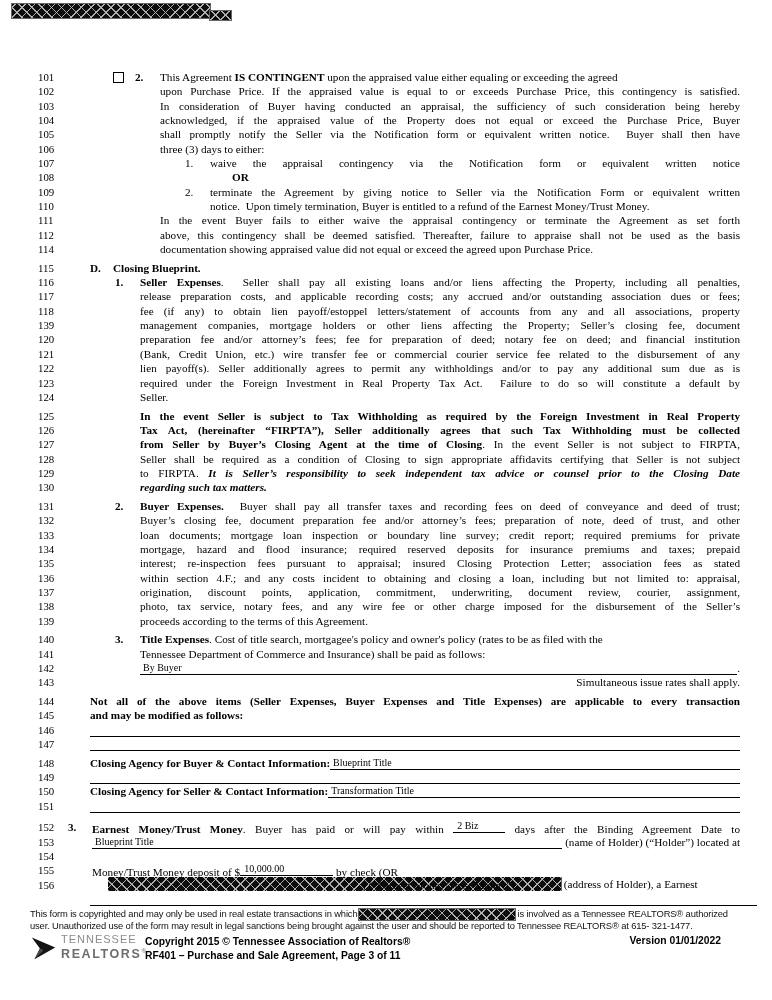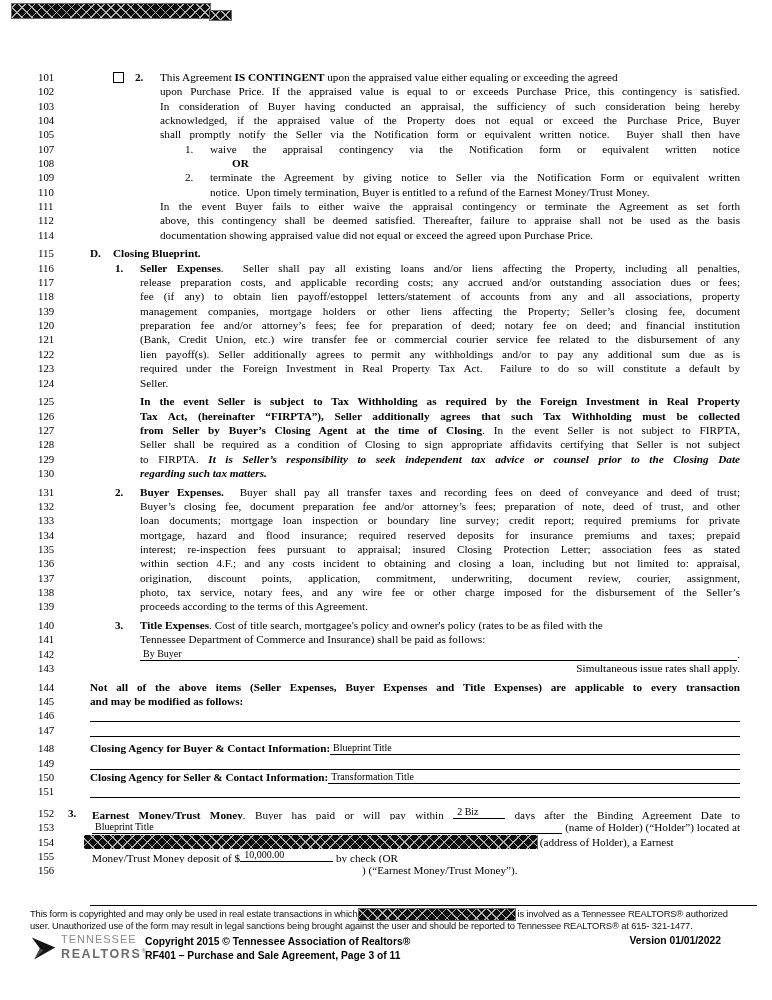--- a/index.html
+++ b/index.html
@@ -68,20 +68,24 @@
       </div>
       <div class="row">
         <span class="ln">104</span>
         <span class="lt justify" style="left: 160px; width: 580px;"><span class="seg">acknowledged, if the appraised value of the Property does not equal or exceed the Purchase Price, Buyer</span></span>
       </div>
       <div class="row">
         <span class="ln">105</span>
         <span class="lt justify" style="left: 160px; width: 580px;"><span class="seg">shall promptly notify the Seller via the Notification form or equivalent written notice.&nbsp; Buyer shall then have</span></span>
       </div>
       <div class="row">
+        <span class="ln">106</span>
+        <span class="lt" style="left: 160px; width: 580px;"><span class="seg">three (3) days to either:</span></span>
+      </div>
+      <div class="row">
         <span class="ln">107</span>
         <span class="mk" style="left: 185px;">1.</span>
         <span class="lt justify" style="left: 210px; width: 530px;"><span class="seg">waive the appraisal contingency via the Notification form or equivalent written notice</span></span>
       </div>
       <div class="row">
         <span class="ln">108</span>
         <span class="lt" style="left: 210px; width: 530px; margin-left: 22px;"><span class="seg b">OR</span></span>
       </div>
       <div class="row">
         <span class="ln">109</span>
@@ -280,21 +284,21 @@
       </div>
       <div class="row">
         <span class="ln">153</span>
         <span class="lt flex" style="left: 92px; width: 648px;">
           <span class="fill seg">Blueprint Title</span>
           <span class="seg"> (name of Holder) (“Holder”) located at</span>
         </span>
       </div>
       <div class="row">
         <span class="ln">154</span>
-        <span class="lt flex" style="left: 84px; width: 648px;">
+        <span class="lt flex" style="left: 108px; width: 648px; margin-top: 28px;">
           <span class="redact xhatch seg" style="width: 453px; height: 15px;"></span>
           <span class="seg"> (address of Holder), a Earnest</span>
         </span>
       </div>
       <div class="row">
         <span class="ln">155</span>
         <span class="lt" style="left: 92px; width: 648px;"><span class="seg">Money/Trust Money deposit of $</span><span class="ublk seg" style="width: 93px;">10,000.00</span><span class="seg"> by check (OR</span></span>
       </div>
       <div class="row">
         <span class="ln">156</span>

